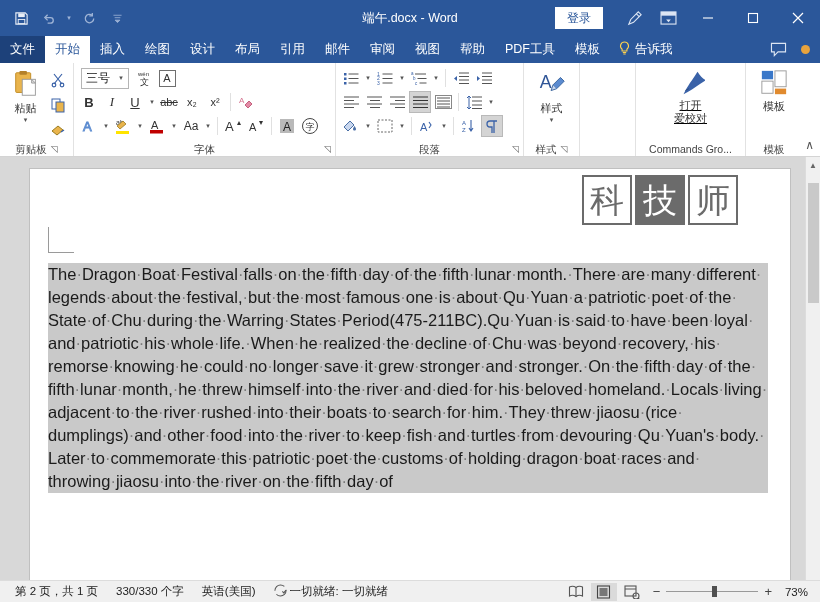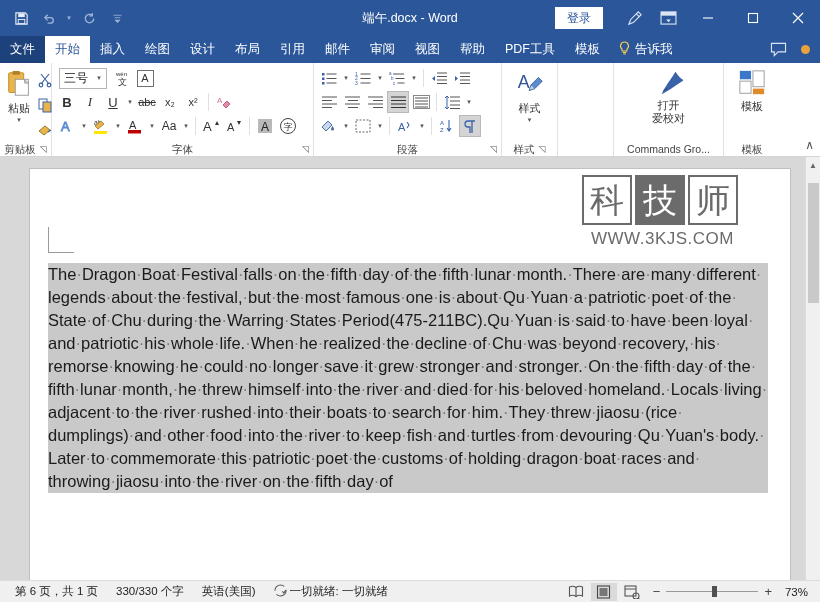--- a/index.html
+++ b/index.html
@@ -270,21 +270,21 @@
         <svg width="17" height="15" viewBox="0 0 18 16">
             <path d="M1.5 1.5h15v9h-8l-4 4v-4h-3v-9z" fill="none" stroke="#dce5f3" stroke-width="1.2"></path>
           </svg>
       </div>
       <div class="orange-dot"></div>
     </div>
   </div>
 
   <div class="ribbon">
 
-    <div class="group" style="width:52px;">
+    <div class="group" style="width:74px;">
       <div class="group-body">
         <div class="bigbtn">
           <svg width="30" height="30" viewBox="0 0 32 32">
             <rect x="5" y="4" width="16" height="21" rx="1" fill="#e9b44c" stroke="#c08b22"></rect>
             <rect x="9" y="2" width="8" height="4" rx="1" fill="#b3802a"></rect>
             <rect x="12" y="11" width="14" height="17" fill="#fff" stroke="#9a9a9a"></rect>
             <path d="M22 11l4 4h-4z" fill="#ddd" stroke="#9a9a9a"></path>
           </svg>
           <span class="lbl">粘贴</span>
           <span class="caret-sm">▾</span>
@@ -577,21 +577,21 @@
       </div>
     </div>
 
     <div class="group" style="width:56px;">
       <div class="group-label">
         <span></span>
       </div>
     </div>
 
     <div class="group" style="width:110px;">
-      <div class="group-body" style="justify-content:center;">
+      <div class="group-body" style="justify-content:center;text-decoration:underline;">
         <div class="bigbtn" style="width:90px;">
           <svg width="28" height="28" viewBox="0 0 30 30">
               <path d="M22 3c-3 5-9 13-13 20l-2 4 4-2c7-4 15-10 20-13-3-1-6-4-9-9z" fill="#3a62a8"></path>
               <path d="M9 23l4-2" stroke="#2a4a80" stroke-width="1"></path>
             </svg>
           <span class="lbl" style="line-height:13px;">打开</span>
           <span class="lbl" style="margin-top:0;line-height:13px;">爱校对</span>
         </div>
       </div>
       <div class="group-label">Commands Gro...</div>
@@ -617,38 +617,37 @@
 
   <div class="docarea">
     <div class="page">
 
       <div class="watermark">
         <div class="wm-row">
           <div class="wm-box">科</div>
           <div class="wm-box dark">技</div>
           <div class="wm-box">师</div>
         </div>
-        <div class="wm-url">WWW.3KJS.COM</div>
       </div>
 
       <div class="margin-mark"></div>
 
       <div class="doctext">
         <p>The<span style="color: rgb(122, 122, 122);">·</span>​Dragon<span style="color: rgb(122, 122, 122);">·</span>​Boat<span style="color: rgb(122, 122, 122);">·</span>​Festival<span style="color: rgb(122, 122, 122);">·</span>​falls<span style="color: rgb(122, 122, 122);">·</span>​on<span style="color: rgb(122, 122, 122);">·</span>​the<span style="color: rgb(122, 122, 122);">·</span>​fifth<span style="color: rgb(122, 122, 122);">·</span>​day<span style="color: rgb(122, 122, 122);">·</span>​of<span style="color: rgb(122, 122, 122);">·</span>​the<span style="color: rgb(122, 122, 122);">·</span>​fifth<span style="color: rgb(122, 122, 122);">·</span>​lunar<span style="color: rgb(122, 122, 122);">·</span>​month.<span style="color: rgb(122, 122, 122);">·</span>​There<span style="color: rgb(122, 122, 122);">·</span>​are<span style="color: rgb(122, 122, 122);">·</span>​many<span style="color: rgb(122, 122, 122);">·</span>​different<span style="color: rgb(122, 122, 122);">·</span>​legends<span style="color: rgb(122, 122, 122);">·</span>​about<span style="color: rgb(122, 122, 122);">·</span>​the<span style="color: rgb(122, 122, 122);">·</span>​festival,<span style="color: rgb(122, 122, 122);">·</span>​but<span style="color: rgb(122, 122, 122);">·</span>​the<span style="color: rgb(122, 122, 122);">·</span>​most<span style="color: rgb(122, 122, 122);">·</span>​famous<span style="color: rgb(122, 122, 122);">·</span>​one<span style="color: rgb(122, 122, 122);">·</span>​is<span style="color: rgb(122, 122, 122);">·</span>​about<span style="color: rgb(122, 122, 122);">·</span>​Qu<span style="color: rgb(122, 122, 122);">·</span>​Yuan<span style="color: rgb(122, 122, 122);">·</span>​a<span style="color: rgb(122, 122, 122);">·</span>​patriotic<span style="color: rgb(122, 122, 122);">·</span>​poet<span style="color: rgb(122, 122, 122);">·</span>​of<span style="color: rgb(122, 122, 122);">·</span>​the<span style="color: rgb(122, 122, 122);">·</span>​State<span style="color: rgb(122, 122, 122);">·</span>​of<span style="color: rgb(122, 122, 122);">·</span>​Chu<span style="color: rgb(122, 122, 122);">·</span>​during<span style="color: rgb(122, 122, 122);">·</span>​the<span style="color: rgb(122, 122, 122);">·</span>​Warring<span style="color: rgb(122, 122, 122);">·</span>​States<span style="color: rgb(122, 122, 122);">·</span>​Period(475-211BC).Qu<span style="color: rgb(122, 122, 122);">·</span>​Yuan<span style="color: rgb(122, 122, 122);">·</span>​is<span style="color: rgb(122, 122, 122);">·</span>​said<span style="color: rgb(122, 122, 122);">·</span>​to<span style="color: rgb(122, 122, 122);">·</span>​have<span style="color: rgb(122, 122, 122);">·</span>​been<span style="color: rgb(122, 122, 122);">·</span>​loyal<span style="color: rgb(122, 122, 122);">·</span>​and<span style="color: rgb(122, 122, 122);">·</span>​patriotic<span style="color: rgb(122, 122, 122);">·</span>​his<span style="color: rgb(122, 122, 122);">·</span>​whole<span style="color: rgb(122, 122, 122);">·</span>​life.<span style="color: rgb(122, 122, 122);">·</span>​When<span style="color: rgb(122, 122, 122);">·</span>​he<span style="color: rgb(122, 122, 122);">·</span>​realized<span style="color: rgb(122, 122, 122);">·</span>​the<span style="color: rgb(122, 122, 122);">·</span>​decline<span style="color: rgb(122, 122, 122);">·</span>​of<span style="color: rgb(122, 122, 122);">·</span>​Chu<span style="color: rgb(122, 122, 122);">·</span>​was<span style="color: rgb(122, 122, 122);">·</span>​beyond<span style="color: rgb(122, 122, 122);">·</span>​recovery,<span style="color: rgb(122, 122, 122);">·</span>​his<span style="color: rgb(122, 122, 122);">·</span>​remorse<span style="color: rgb(122, 122, 122);">·</span>​knowing<span style="color: rgb(122, 122, 122);">·</span>​he<span style="color: rgb(122, 122, 122);">·</span>​could<span style="color: rgb(122, 122, 122);">·</span>​no<span style="color: rgb(122, 122, 122);">·</span>​longer<span style="color: rgb(122, 122, 122);">·</span>​save<span style="color: rgb(122, 122, 122);">·</span>​it<span style="color: rgb(122, 122, 122);">·</span>​grew<span style="color: rgb(122, 122, 122);">·</span>​stronger<span style="color: rgb(122, 122, 122);">·</span>​and<span style="color: rgb(122, 122, 122);">·</span>​stronger.<span style="color: rgb(122, 122, 122);">·</span>​On<span style="color: rgb(122, 122, 122);">·</span>​the<span style="color: rgb(122, 122, 122);">·</span>​fifth<span style="color: rgb(122, 122, 122);">·</span>​day<span style="color: rgb(122, 122, 122);">·</span>​of<span style="color: rgb(122, 122, 122);">·</span>​the<span style="color: rgb(122, 122, 122);">·</span>​fifth<span style="color: rgb(122, 122, 122);">·</span>​lunar<span style="color: rgb(122, 122, 122);">·</span>​month,<span style="color: rgb(122, 122, 122);">·</span>​he<span style="color: rgb(122, 122, 122);">·</span>​threw<span style="color: rgb(122, 122, 122);">·</span>​himself<span style="color: rgb(122, 122, 122);">·</span>​into<span style="color: rgb(122, 122, 122);">·</span>​the<span style="color: rgb(122, 122, 122);">·</span>​river<span style="color: rgb(122, 122, 122);">·</span>​and<span style="color: rgb(122, 122, 122);">·</span>​died<span style="color: rgb(122, 122, 122);">·</span>​for<span style="color: rgb(122, 122, 122);">·</span>​his<span style="color: rgb(122, 122, 122);">·</span>​beloved<span style="color: rgb(122, 122, 122);">·</span>​homeland.<span style="color: rgb(122, 122, 122);">·</span>​Locals<span style="color: rgb(122, 122, 122);">·</span>​living<span style="color: rgb(122, 122, 122);">·</span>​adjacent<span style="color: rgb(122, 122, 122);">·</span>​to<span style="color: rgb(122, 122, 122);">·</span>​the<span style="color: rgb(122, 122, 122);">·</span>​river<span style="color: rgb(122, 122, 122);">·</span>​rushed<span style="color: rgb(122, 122, 122);">·</span>​into<span style="color: rgb(122, 122, 122);">·</span>​their<span style="color: rgb(122, 122, 122);">·</span>​boats<span style="color: rgb(122, 122, 122);">·</span>​to<span style="color: rgb(122, 122, 122);">·</span>​search<span style="color: rgb(122, 122, 122);">·</span>​for<span style="color: rgb(122, 122, 122);">·</span>​him.<span style="color: rgb(122, 122, 122);">·</span>​They<span style="color: rgb(122, 122, 122);">·</span>​threw<span style="color: rgb(122, 122, 122);">·</span>​jiaosu<span style="color: rgb(122, 122, 122);">·</span>​(rice<span style="color: rgb(122, 122, 122);">·</span>​dumplings)<span style="color: rgb(122, 122, 122);">·</span>​and<span style="color: rgb(122, 122, 122);">·</span>​other<span style="color: rgb(122, 122, 122);">·</span>​food<span style="color: rgb(122, 122, 122);">·</span>​into<span style="color: rgb(122, 122, 122);">·</span>​the<span style="color: rgb(122, 122, 122);">·</span>​river<span style="color: rgb(122, 122, 122);">·</span>​to<span style="color: rgb(122, 122, 122);">·</span>​keep<span style="color: rgb(122, 122, 122);">·</span>​fish<span style="color: rgb(122, 122, 122);">·</span>​and<span style="color: rgb(122, 122, 122);">·</span>​turtles<span style="color: rgb(122, 122, 122);">·</span>​from<span style="color: rgb(122, 122, 122);">·</span>​devouring<span style="color: rgb(122, 122, 122);">·</span>​Qu<span style="color: rgb(122, 122, 122);">·</span>​Yuan's<span style="color: rgb(122, 122, 122);">·</span>​body.<span style="color: rgb(122, 122, 122);">·</span>​Later<span style="color: rgb(122, 122, 122);">·</span>​to<span style="color: rgb(122, 122, 122);">·</span>​commemorate<span style="color: rgb(122, 122, 122);">·</span>​this<span style="color: rgb(122, 122, 122);">·</span>​patriotic<span style="color: rgb(122, 122, 122);">·</span>​poet<span style="color: rgb(122, 122, 122);">·</span>​the<span style="color: rgb(122, 122, 122);">·</span>​customs<span style="color: rgb(122, 122, 122);">·</span>​of<span style="color: rgb(122, 122, 122);">·</span>​holding<span style="color: rgb(122, 122, 122);">·</span>​dragon<span style="color: rgb(122, 122, 122);">·</span>​boat<span style="color: rgb(122, 122, 122);">·</span>​races<span style="color: rgb(122, 122, 122);">·</span>​and<span style="color: rgb(122, 122, 122);">·</span>​throwing<span style="color: rgb(122, 122, 122);">·</span>​jiaosu<span style="color: rgb(122, 122, 122);">·</span>​into<span style="color: rgb(122, 122, 122);">·</span>​the<span style="color: rgb(122, 122, 122);">·</span>​river<span style="color: rgb(122, 122, 122);">·</span>​on<span style="color: rgb(122, 122, 122);">·</span>​the<span style="color: rgb(122, 122, 122);">·</span>​fifth<span style="color: rgb(122, 122, 122);">·</span>​day<span style="color: rgb(122, 122, 122);">·</span>​of</p>
       </div>
     </div>
 
     <div class="vscroll">
       <div class="arrow">▲</div>
       <div class="thumb"></div>
     </div>
   </div>
 
   <div class="statusbar">
-    <div class="st-item">第 6 页，共 1 页</div>
+    <div class="st-item">第 2 页，共 1 页</div>
     <div class="st-item">330/330 个字</div>
     <div class="st-item">英语(美国)</div>
     <div class="st-item">
       <span>
         <svg width="13" height="13" viewBox="0 0 14 14">
             <circle cx="7" cy="7" r="6" fill="none" stroke="#555" stroke-width="1.1" stroke-dasharray="14 4"></circle>
             <path d="M9 8l1.5 1.5 2.5-3" fill="none" stroke="#555" stroke-width="1.2"></path>
           </svg>
       </span>
       <span>一切就绪: 一切就绪</span>

